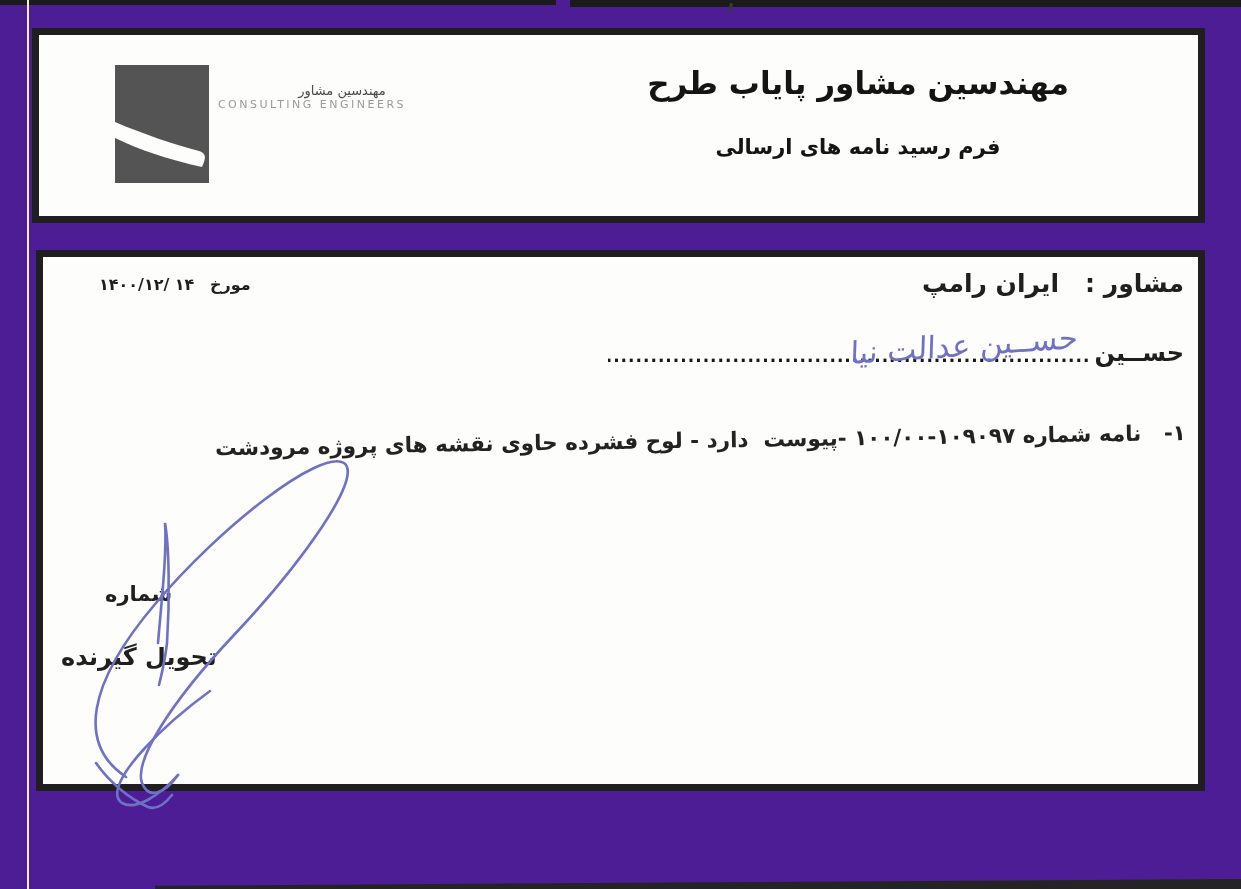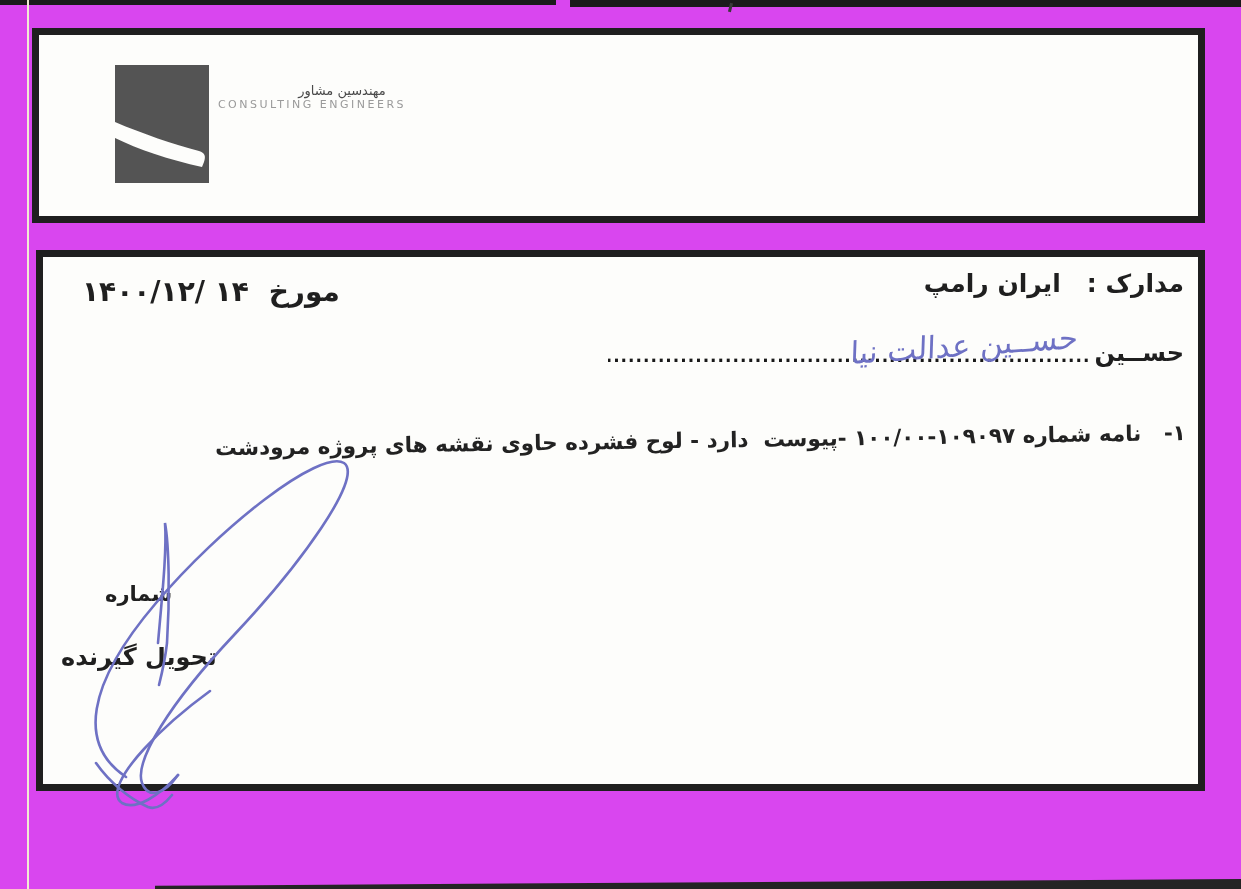--- a/index.html
+++ b/index.html
@@ -1,19 +1,19 @@
 <!DOCTYPE html>
 <html lang="fa"><head>
 <meta charset="utf-8">
 <style>
   html,body{margin:0;padding:0;}
   body{width:1241px;height:889px;overflow:hidden;background:#ffffff;}
   .page{
     position:relative;width:1241px;height:889px;
-    background:#d946ef;
+    background:#4c1d95;
     font-family:"DejaVu Sans",sans-serif;
     color:#1f1f1f;
     overflow:hidden;
   }
   
   .scan-strip-top-left{position:absolute;left:0;top:0;width:556px;height:5px;background:#1b1b1b;}
   .scan-strip-top-right{position:absolute;left:570px;top:0;width:671px;height:7px;background:#1b1b1b;}
   .scan-tick{position:absolute;left:729px;top:3px;width:3px;height:9px;background:#3a3a3a;transform:rotate(14deg);}
   .scan-strip-bottom{
     position:absolute;left:155px;bottom:0;width:1086px;height:10px;background:#242424;
@@ -33,21 +33,21 @@
   .latin-name{font-size:21px;color:#3c3c3c;letter-spacing:7px;margin-top:9px;font-weight:600;white-space:nowrap;}
   .latin-sub{font-size:11px;color:#9a9a9a;letter-spacing:2.5px;white-space:nowrap;}
 
   
   .header-titles{position:absolute;top:30px;right:55px;width:570px;text-align:center;direction:rtl;color:#141414;}
   .main-title{font-size:31px;font-weight:bold;}
   .sub-title{font-size:21px;font-weight:bold;margin-top:34px;}
 
   
   .receiver-row{position:absolute;top:12px;right:14px;direction:rtl;display:flex;gap:26px;font-size:25px;font-weight:bold;}
-  .date-row{position:absolute;top:18px;left:39px;direction:rtl;font-size:28px;font-weight:bold;white-space:nowrap;text-align:right;}
+  .date-row{position:absolute;top:18px;left:56px;direction:rtl;font-size:16px;font-weight:bold;white-space:nowrap;text-align:right;}
   .date-row .date-val{margin-right:10px;}
 
   .undersigned-row{
     position:absolute;top:82px;right:14px;left:20px;
     direction:rtl;display:flex;align-items:flex-end;
     font-size:24px;font-weight:bold;white-space:nowrap;
   }
   .dots-wrap{position:relative;width:482px;margin:0 4px;flex:none;}
   .dots{display:block;overflow:hidden;white-space:nowrap;font-size:17px;letter-spacing:1px;line-height:22px;color:#181818;}
   .handwriting{
@@ -80,25 +80,29 @@
   <div class="box" id="header-box">
     <svg class="logo-mark" viewBox="0 0 94 118">
       <rect x="0" y="0" width="94" height="118" fill="#575757"></rect>
       <rect x="0" y="0" width="94" height="118" fill="#4c4c4c" opacity="0.25"></rect>
       <path d="M 0 57 C 28 69 58 79 84 86 C 90 88 91 91 89 97 L 87 102 C 55 95 22 84 0 73 Z" fill="#fdfdfb"></path>
     </svg>
     <div class="logo-text">
       <div class="fa-small">مهندسین مشاور</div>
       <div class="latin-sub">CONSULTING ENGINEERS</div>
     </div>
+    <div class="header-titles">
+      <div class="main-title">مهندسین مشاور پایاب طرح</div>
+      <div class="sub-title">فرم رسید نامه های ارسالی</div>
+    </div>
   </div>
 
   <div class="box" id="body-box">
     <div class="receiver-row">
-      <span>مدارک :</span>
+      <span>مشاور :</span>
       <span>ایران رامپ</span>
     </div>
 
     <div class="date-row">
       <span>مورخ</span>
       <span class="date-val" dir="ltr">۱۴۰۰/۱۲/ ۱۴</span>
     </div>
 
     <div class="undersigned-row">
       <span>حســین</span>

